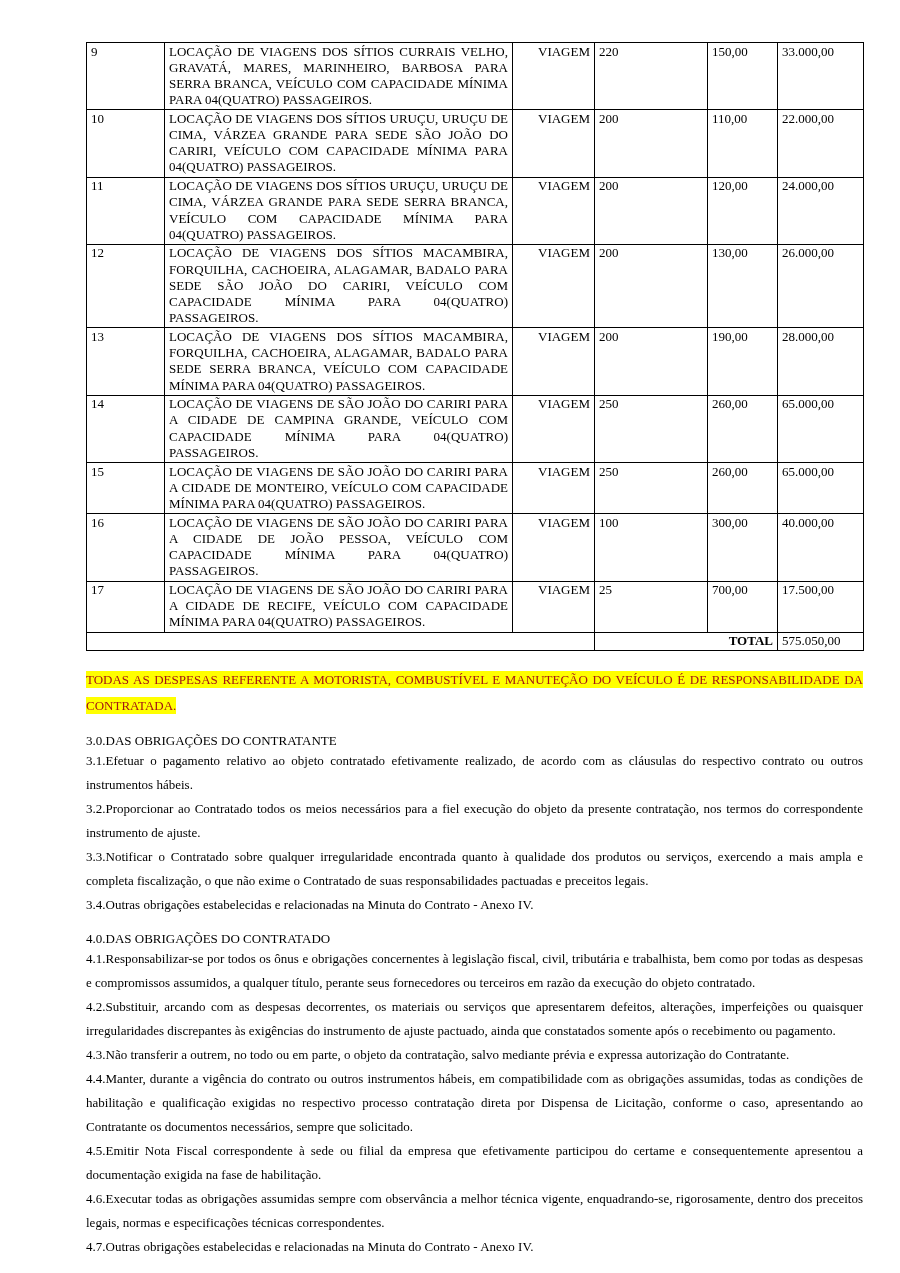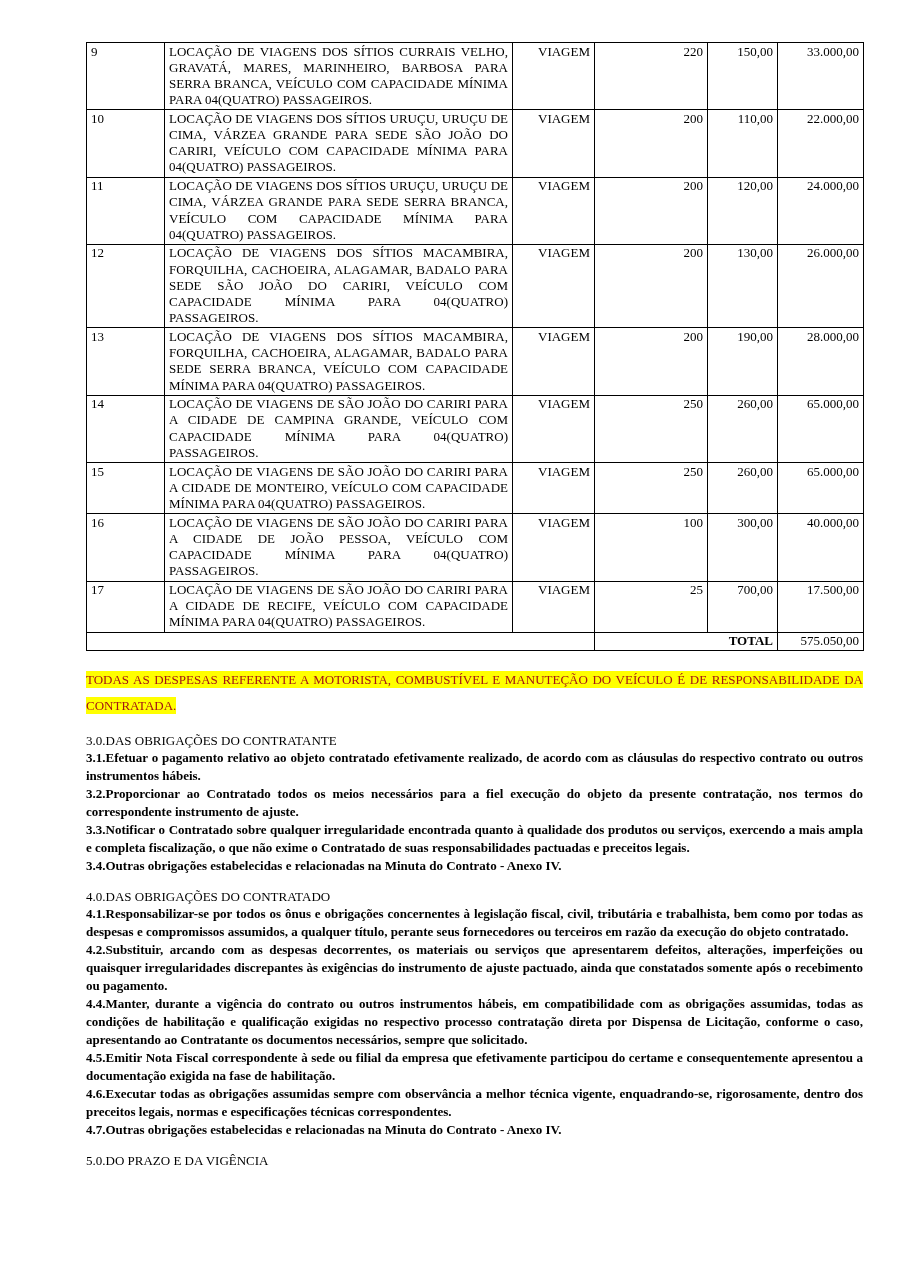--- a/index.html
+++ b/index.html
@@ -17,35 +17,35 @@
     border-collapse:collapse; table-layout:fixed;
     width:777px; font-size:13px; line-height:16.2px;
   }
   table.items td {
     border:1px solid #000; vertical-align:top;
     padding:0.5px 4px 1px 4px; overflow:hidden;
   }
   td.c-item  { padding-left:6px; }
   td.c-desc  { text-align:justify; }
   td.c-unit  { text-align:right; }
-  td.c-qty, td.c-price, td.c-total { text-align:right; padding-right:5px; }
+  td.c-qty, td.c-price, td.c-total { text-align:left; padding-right:5px; }
   td.c-totlabel { font-weight:bold; text-align:right; padding-right:5px; }
   
   p.note {
     margin:16px 0 12px 0; font-size:13px; line-height:26px;
     text-align:justify;
   }
   p.note mark { padding:1px 0; }
   
   .sec { margin-top:13px; }
   .sec h3 {
     margin:0; font-size:13px; line-height:17px; font-weight:normal;
   }
   .sec p {
-    margin:0; font-size:13px; line-height:18px; text-align:justify;font-weight:bold;
+    margin:0; font-size:13px; line-height:24px; text-align:justify;
   }
 </style>
 </head>
 <body>
 
 <div class="page">
 
   <table class="items">
     <colgroup>
       <col style="width:78px">
@@ -143,20 +143,21 @@
     <p>3.1.Efetuar o pagamento relativo ao objeto contratado efetivamente realizado, de acordo com as cláusulas do respectivo contrato ou outros instrumentos hábeis.</p>
     <p>3.2.Proporcionar ao Contratado todos os meios necessários para a fiel execução do objeto da presente contratação, nos termos do correspondente instrumento de ajuste.</p>
     <p>3.3.Notificar o Contratado sobre qualquer irregularidade encontrada quanto à qualidade dos produtos ou serviços, exercendo a mais ampla e completa fiscalização, o que não exime o Contratado de suas responsabilidades pactuadas e preceitos legais.</p>
     <p>3.4.Outras obrigações estabelecidas e relacionadas na Minuta do Contrato - Anexo IV.</p>
   </div>
 
   <div class="sec">
     <h3>4.0.DAS OBRIGAÇÕES DO CONTRATADO</h3>
     <p>4.1.Responsabilizar-se por todos os ônus e obrigações concernentes à legislação fiscal, civil, tributária e trabalhista, bem como por todas as despesas e compromissos assumidos, a qualquer título, perante seus fornecedores ou terceiros em razão da execução do objeto contratado.</p>
     <p>4.2.Substituir, arcando com as despesas decorrentes, os materiais ou serviços que apresentarem defeitos, alterações, imperfeições ou quaisquer irregularidades discrepantes às exigências do instrumento de ajuste pactuado, ainda que constatados somente após o recebimento ou pagamento.</p>
+    <p>4.3.Não transferir a outrem, no todo ou em parte, o objeto da contratação, salvo mediante prévia e expressa autorização do Contratante.</p>
     <p>4.4.Manter, durante a vigência do contrato ou outros instrumentos hábeis, em compatibilidade com as obrigações assumidas, todas as condições de habilitação e qualificação exigidas no respectivo processo contratação direta por Dispensa de Licitação, conforme o caso, apresentando ao Contratante os documentos necessários, sempre que solicitado.</p>
     <p>4.5.Emitir Nota Fiscal correspondente à sede ou filial da empresa que efetivamente participou do certame e consequentemente apresentou a documentação exigida na fase de habilitação.</p>
     <p>4.6.Executar todas as obrigações assumidas sempre com observância a melhor técnica vigente, enquadrando-se, rigorosamente, dentro dos preceitos legais, normas e especificações técnicas correspondentes.</p>
     <p>4.7.Outras obrigações estabelecidas e relacionadas na Minuta do Contrato - Anexo IV.</p>
   </div>
 
   <div class="sec">
     <h3>5.0.DO PRAZO E DA VIGÊNCIA</h3>
   </div>
 

